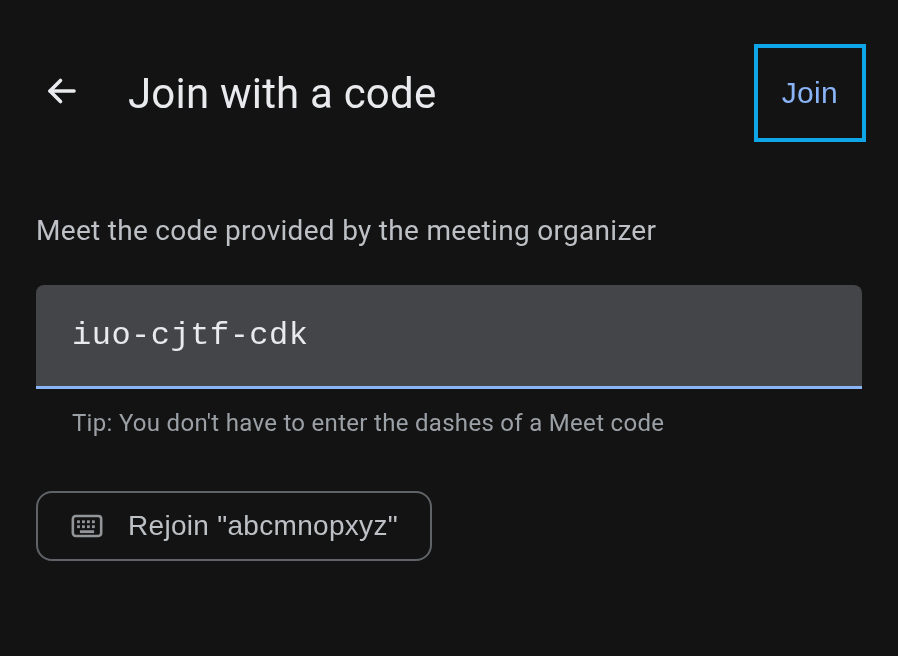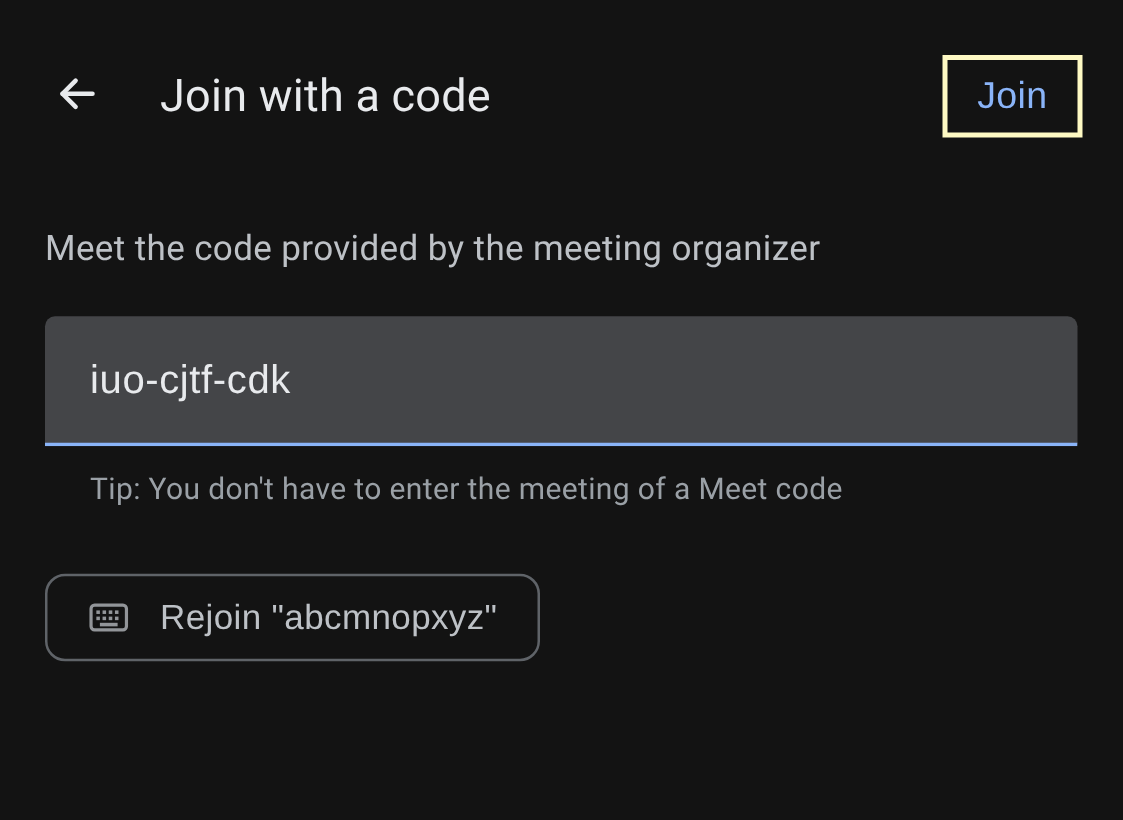--- a/index.html
+++ b/index.html
@@ -31,32 +31,32 @@
       align-items: center;
       justify-content: center;
       color: #e8eaed;
       cursor: pointer;
     }
     .back-button svg {
       width: 36px;
       height: 36px;
     }
     .page-title {
-      font-size: 36px;
+      font-size: 42px;
       font-weight: 400;
       color: #e8eaed;
       letter-spacing: 0.2px;
     }
     .join-button {
-      border: 4px solid #fef9c3;
+      border: 4px solid #0ea5e9;
       background: transparent;
       color: #8ab4f8;
       font-size: 30px;
       font-weight: 500;
-      padding: 12px 24px;
+      padding: 28px 24px;
       cursor: pointer;
       letter-spacing: 0.3px;
     }
     .content {
       padding: 48px 36px 0 36px;
     }
     .instruction {
       font-size: 28px;
       color: #bdc1c6;
       margin-bottom: 38px;
@@ -70,21 +70,21 @@
       position: relative;
     }
     .code-input {
       background: transparent;
       border: none;
       outline: none;
       font-size: 32px;
       color: #e8eaed;
       width: 100%;
       letter-spacing: 0.5px;
-      font-family: Liberation Sans, sans-serif;
+      font-family: Liberation Mono, monospace;
       caret-color: #8ab4f8;
     }
     .tip {
       font-size: 24px;
       color: #9aa0a6;
       padding: 20px 36px 0 36px;
       letter-spacing: 0.3px;
     }
     .rejoin-wrapper {
       padding: 54px 0 0 0;
@@ -133,21 +133,21 @@
   <button class="join-button">Join</button>
 </div>
 
 <div class="content">
   <p class="instruction">Meet the code provided by the meeting organizer</p>
 
   <div class="code-input-wrapper">
     <input type="text" class="code-input" autofocus="" value="iuo-cjtf-cdk" style="">
   </div>
 
-  <p class="tip">Tip: You don't have to enter the meeting of a Meet code</p>
+  <p class="tip">Tip: You don't have to enter the dashes of a Meet code</p>
 
   <div class="rejoin-wrapper">
     <button class="rejoin-button">
       <span class="keyboard-icon">
         <svg viewBox="0 0 24 24" fill="currentColor">
           <rect x="2" y="5" width="20" height="14" rx="2" ry="2" fill="none" stroke="currentColor" stroke-width="1.8"></rect>
           <rect x="5" y="8" width="2" height="2"></rect>
           <rect x="8.5" y="8" width="2" height="2"></rect>
           <rect x="12" y="8" width="2" height="2"></rect>
           <rect x="15.5" y="8" width="2" height="2"></rect>

